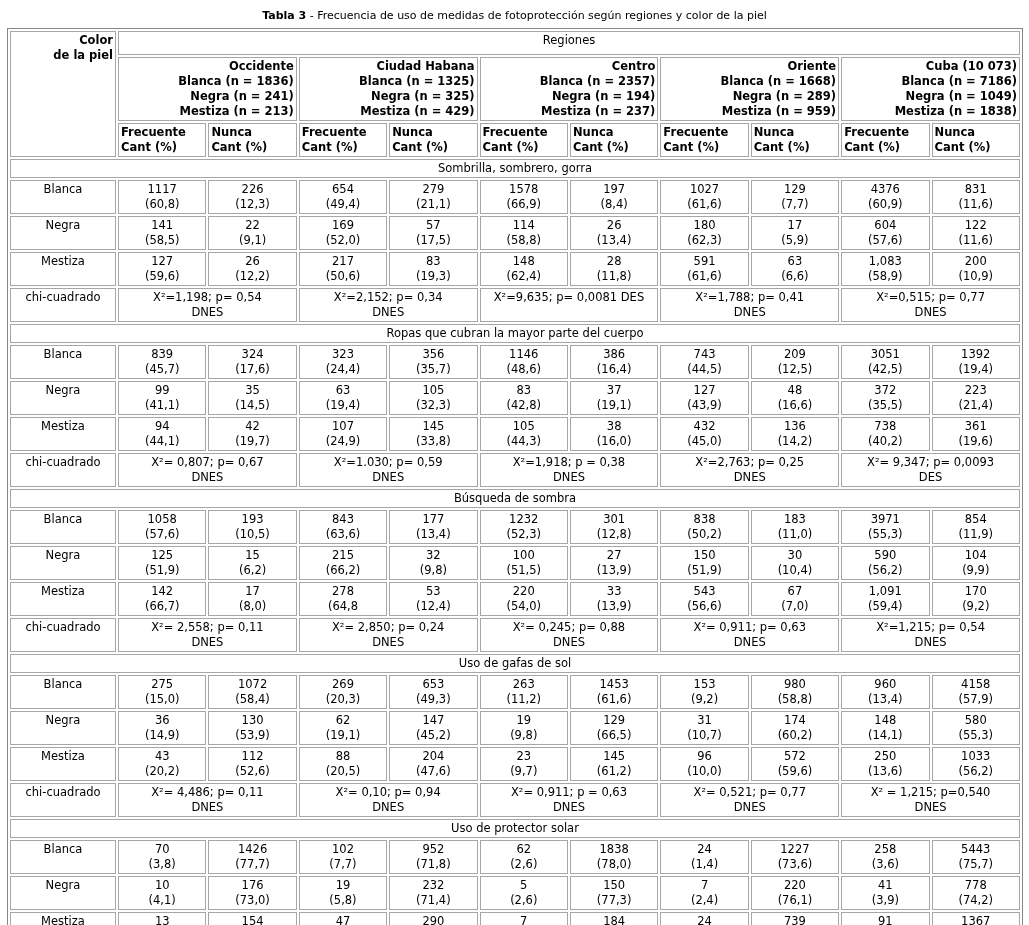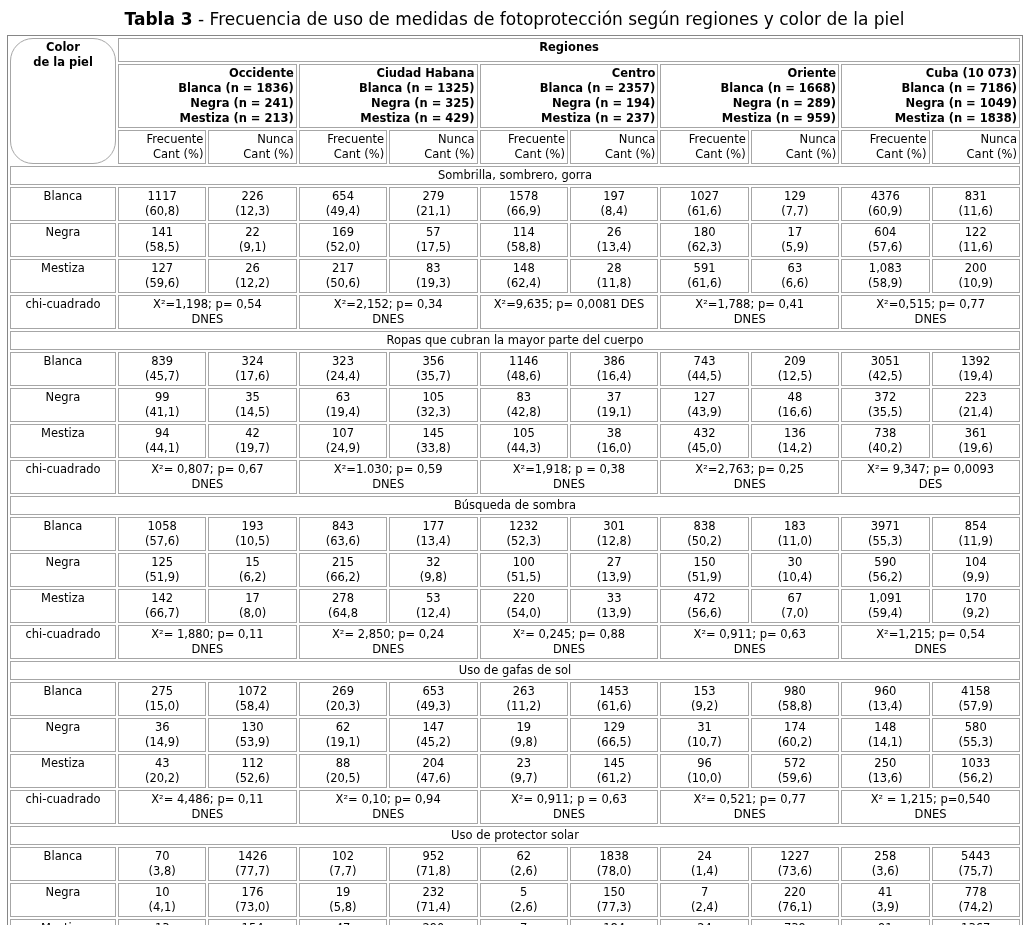--- a/index.html
+++ b/index.html
@@ -1,18 +1,18 @@
 <!DOCTYPE html>
 <html><head>
 <meta charset="utf-8">
 <style>
   html, body { margin:0; padding:0; background:#ffffff; color:#000000; }
   body { font-family:"DejaVu Sans", "Liberation Sans", sans-serif; }
   .page { width:1029px; background:#ffffff; }
-  .table-title { text-align:center; font-size:17px; padding:9px 0 6px 0; }
+  .table-title { text-align:center; font-size:11px; padding:9px 0 6px 0; }
   .table-title b { font-weight:bold; }
 
   table.stat-table {
     border-collapse:separate;
     border-spacing:2px;
     table-layout:fixed;
     width:1016px;
     margin-left:7px;
     border:1px solid #868686;
     font-size:11.5px;
@@ -22,41 +22,40 @@
     background:#ffffff;
     padding:1px 2px;
     line-height:15px;
     box-sizing:border-box;
     vertical-align:top;
     overflow:hidden;
   }
   td.corner {
     vertical-align:middle;
     font-weight:bold;
-    text-align:center;
+    text-align:right;
     padding-left:5px;
     white-space:pre-line;
-    border-radius:23px;
   }
   td.regiones {
-    font-weight:bold;
+    font-weight:normal;
     text-align:center;
     vertical-align:middle;
     height:24px;
   }
   td.region-group {
     font-weight:bold;
     text-align:right;
     vertical-align:middle;
     white-space:pre-line;
     height:62px;
   }
   td.freq-head {
-    font-weight:normal;
-    text-align:right;
+    font-weight:bold;
+    text-align:left;
     vertical-align:middle;
     white-space:pre-line;
     height:30px;
   }
   td.section-title {
     text-align:center;
     height:16px;
     line-height:13px;
     padding:1px 0;
   }
@@ -377,32 +376,32 @@
           <td class="data-cell">17
 (8,0)</td>
           <td class="data-cell">278
 (64,8</td>
           <td class="data-cell">53
 (12,4)</td>
           <td class="data-cell">220
 (54,0)</td>
           <td class="data-cell">33
 (13,9)</td>
-          <td class="data-cell">472
+          <td class="data-cell">543
 (56,6)</td>
           <td class="data-cell">67
 (7,0)</td>
           <td class="data-cell">1,091
 (59,4)</td>
           <td class="data-cell">170
 (9,2)</td>
         </tr>
         <tr>
           <td class="row-label">chi-cuadrado</td>
-          <td class="chi-cell" colspan="2">X²= 1,880; p= 0,11
+          <td class="chi-cell" colspan="2">X²= 2,558; p= 0,11
 DNES</td>
           <td class="chi-cell" colspan="2">X²= 2,850; p= 0,24
 DNES</td>
           <td class="chi-cell" colspan="2">X²= 0,245; p= 0,88
 DNES</td>
           <td class="chi-cell" colspan="2">X²= 0,911; p= 0,63
 DNES</td>
           <td class="chi-cell" colspan="2">X²=1,215; p= 0,54
 DNES</td>
         </tr>

